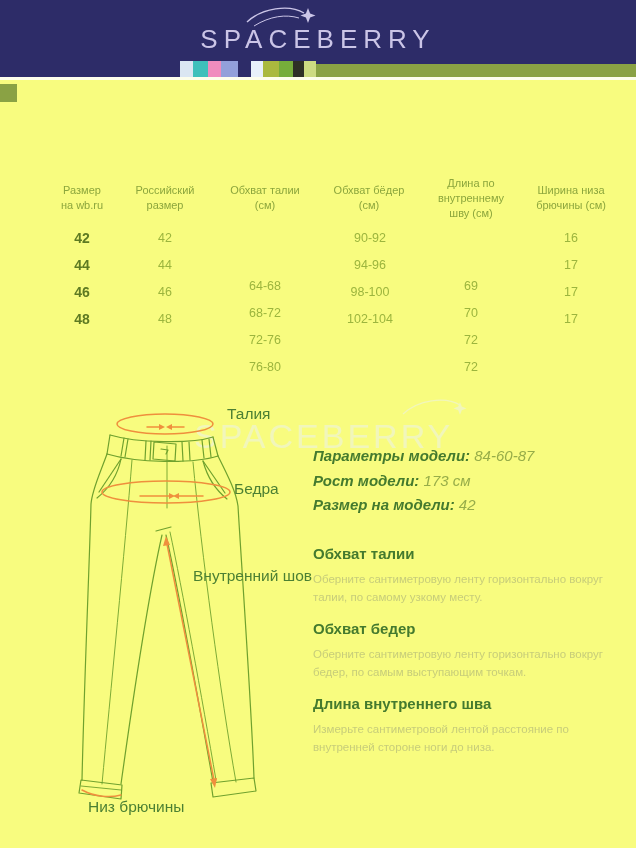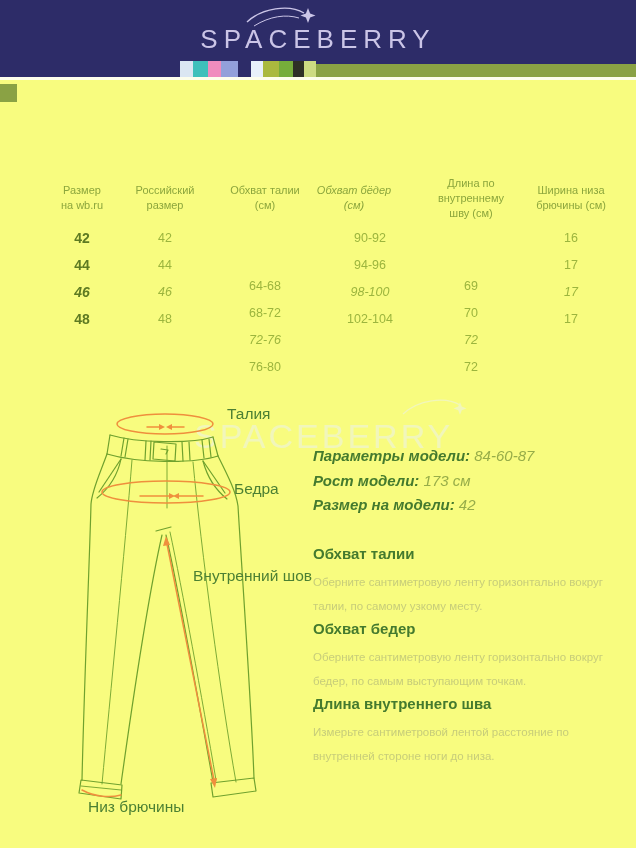--- a/index.html
+++ b/index.html
@@ -21,24 +21,24 @@
   .olive-strip{position:absolute;left:306px;top:64px;width:330px;height:13px;background:var(--olive);}
   .glitch{position:absolute;left:180px;top:61px;height:16px;display:flex;}
   .glitch span{display:block;height:16px;}
   .cream-line{position:absolute;left:0;top:77px;width:636px;height:3px;background:var(--cream);}
   .olive-square{position:absolute;left:0;top:84px;width:17px;height:18px;background:var(--olive);}
 
   
   .th,.td{position:absolute;text-align:center;}
   .th{font-size:11px;line-height:15px;color:var(--table_header);display:flex;align-items:center;justify-content:center;height:48px;}
   .th.c0{left:57px;width:50px;} .th.c1{left:130px;width:70px;} .th.c2{left:225px;width:80px;}
-  .th.c3{left:314px;width:80px;font-style:italic;} .th.c4{left:432px;width:78px;} .th.c5{left:535px;width:72px;}
+  .th.c3{left:329px;width:80px;} .th.c4{left:432px;width:78px;} .th.c5{left:535px;width:72px;}
   .thead-row{position:absolute;left:0;top:174px;width:636px;height:48px;}
   .trow{position:absolute;left:0;width:636px;height:18px;}
-  .r0{top:229px;} .r1{top:256px;} .r2{top:283px;font-style:italic;} .r3{top:310px;}
+  .r0{top:229px;} .r1{top:256px;} .r2{top:283px;} .r3{top:310px;}
   .td{font-size:12.5px;line-height:18px;color:var(--table_value);}
   .td.size{font-size:14px;font-weight:700;color:var(--table_size);}
   .td.v0{left:45px;width:74px;} .td.v1{left:120px;width:90px;} .td.v2{left:210px;width:110px;margin-top:48px;}
   .td.v3{left:320px;width:100px;} .td.v4{left:421px;width:100px;margin-top:48px;} .td.v5{left:521px;width:100px;}
 
   
   .watermark{position:absolute;left:194px;top:417px;color:var(--watermark);font-size:34px;letter-spacing:3px;white-space:nowrap;}
   .wm-comet{position:absolute;left:400px;top:396px;width:72px;height:25px;}
 
   
@@ -49,21 +49,21 @@
   .lbl-hem{left:88px;top:796px;}
 
   
   .model-info{position:absolute;left:313px;top:444px;width:310px;}
   .mi-line{font-size:15px;line-height:24.5px;font-style:italic;}
   .mi-label{color:var(--head_green);font-weight:700;}
   .mi-value{color:var(--value_green);font-weight:400;}
   .guide{position:absolute;left:313px;width:310px;}
   .g0{top:545px;} .g1{top:620px;} .g2{top:695px;}
   .guide h3{margin:0 0 8px 0;font-size:15px;font-weight:700;color:var(--head_green);}
-  .guide p{margin:0;font-size:11.5px;line-height:24px;color:var(--desc_green);}
+  .guide p{margin:0;font-size:11.5px;line-height:18px;color:var(--desc_green);}
 
   svg{position:absolute;overflow:visible;}
 </style>
 </head>
 <body>
 
 <div class="screen">
 
   <div class="topbar">
     <svg class="comet" viewBox="0 0 75 26">

